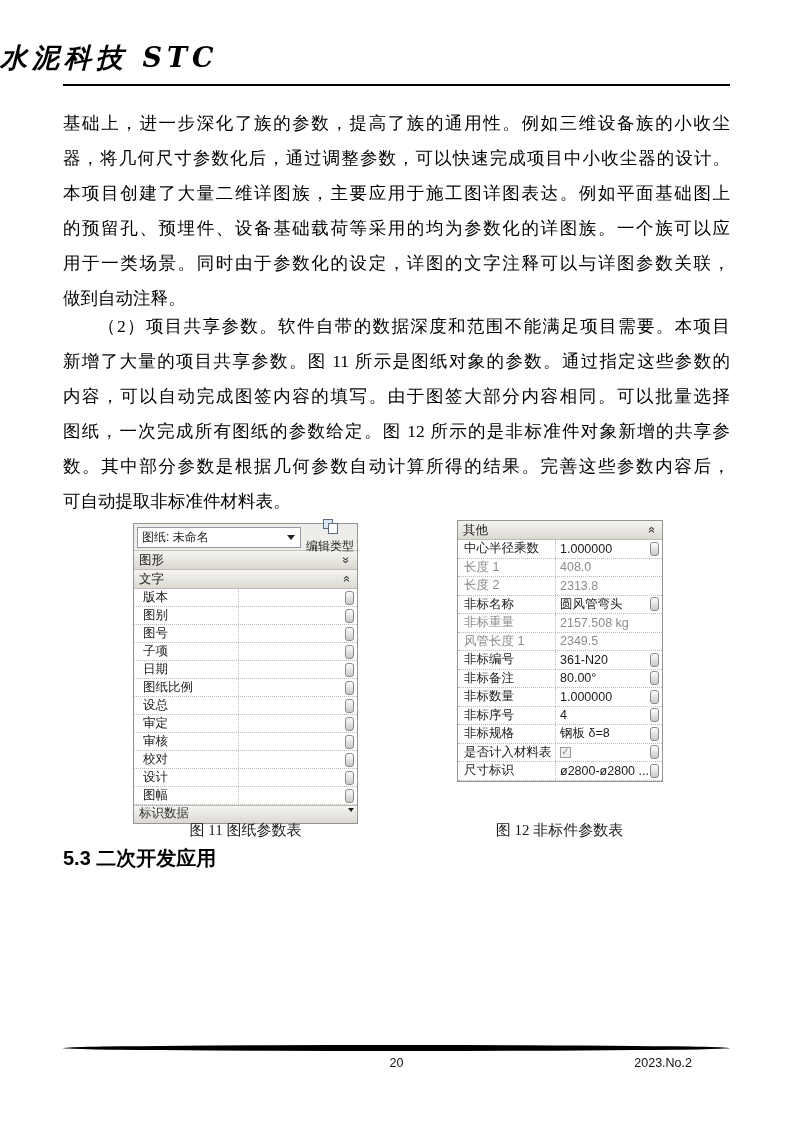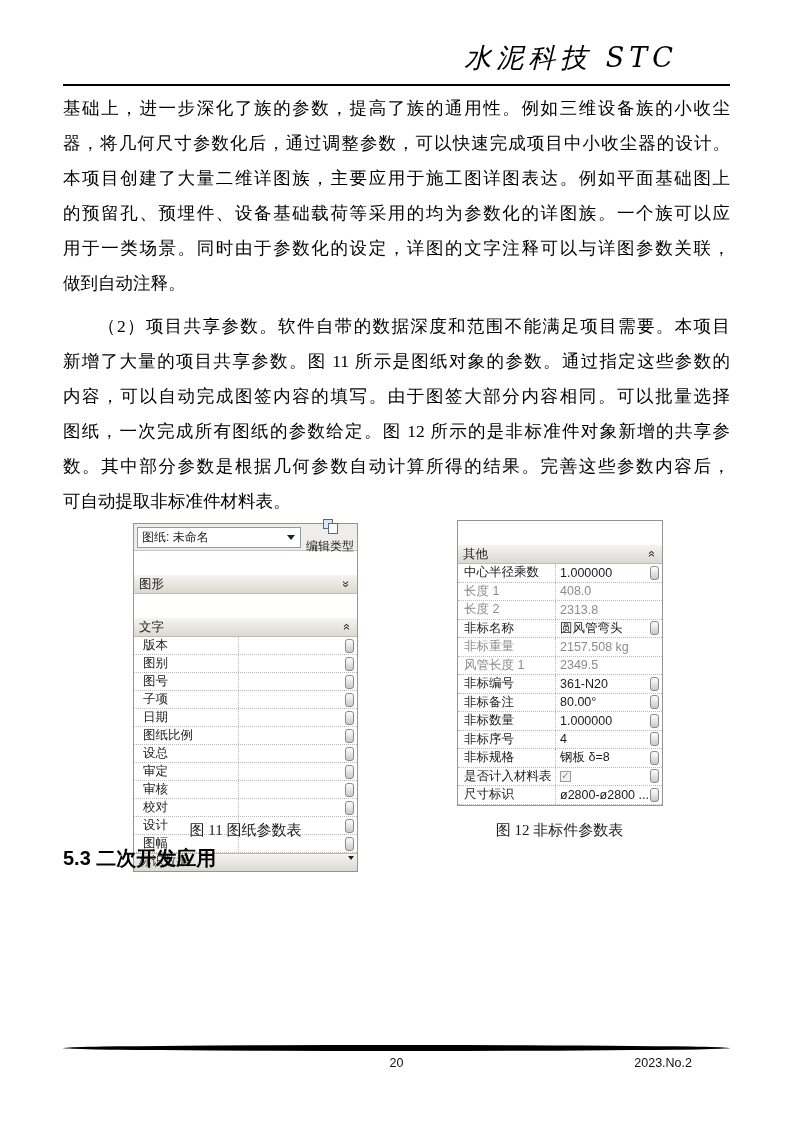--- a/index.html
+++ b/index.html
@@ -3,34 +3,34 @@
 <meta charset="utf-8">
 <style>
   * { margin:0; padding:0; box-sizing:border-box; }
   html,body { background:#ffffff; }
   .page {
     position:relative; width:793px; height:1122px; background:#fff;
     font-family:"Liberation Serif","DejaVu Serif",serif; color:#000; overflow:hidden;
   }
   
   .journal-title {
-    position:absolute; top:40px; left:0; width:678px; text-align:right;
-    font-family:"DejaVu Serif",serif; font-style:italic; font-weight:400;
+    position:absolute; top:40px; left:0; width:678px; text-align:left;
+    font-family:"DejaVu Serif",serif; font-style:italic; font-weight:700;
     font-size:27px; letter-spacing:5px;
   }
   .header-rule { position:absolute; top:84px; left:63px; width:667px; height:2px; background:#000; }
   
   .textblock { position:absolute; left:63px; width:667px; font-size:17.5px; }
   .tline {
     height:35px; line-height:35px; white-space:nowrap;
     text-align:justify; text-align-last:justify; overflow:hidden; white-space:normal;
   }
   .tline.last { text-align-last:left; }
   .tline.indent { text-indent:2em; }
-  .p1 { top:91px; }
+  .p1 { top:106px; }
   .p2 { top:309px; }
   .p3 { top:884px; }
   .section-heading {
     position:absolute; top:845px; left:63px;
     font-family:"Liberation Sans","DejaVu Sans",sans-serif;
     font-weight:700; font-size:20px;
   }
   
   .figures { position:absolute; top:520px; left:0; width:793px; height:330px; }
   .figcap {
@@ -65,21 +65,21 @@
     border:1px solid #5a6b7d; background:#dce8f4;
   }
   .et-icon::after {
     content:""; position:absolute; right:0; bottom:0; width:8px; height:9px;
     border:1px solid #5a6b7d; background:#fff;
   }
   
   .sec {
     height:19px; background:linear-gradient(#f5f4f1,#dcd9d2);
     border-bottom:1px solid #bfbcb4; display:flex; align-items:center;
-    padding:0 5px; font-size:12.5px;margin-top:24px;
+    padding:0 5px; font-size:12.5px;
   }
   .chev {
     margin-left:auto; font-size:12px; color:#222; line-height:1;
     display:inline-block; transform:rotate(90deg); width:12px; text-align:center;
   }
   .chev.up { transform:rotate(-90deg); }
   
   .prow {
     display:flex; align-items:center; border-bottom:1px dotted #b9b9b9; background:#fff;
   }

